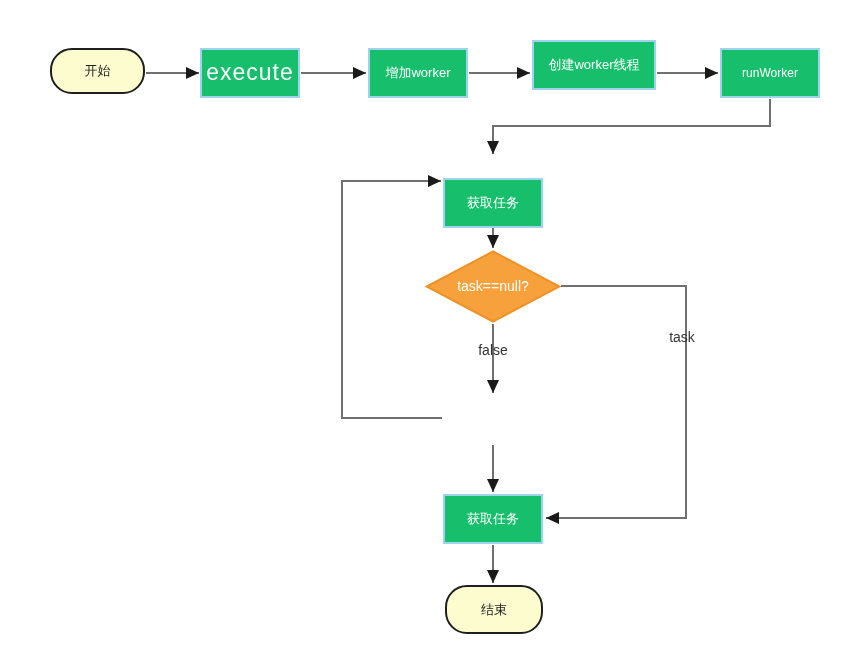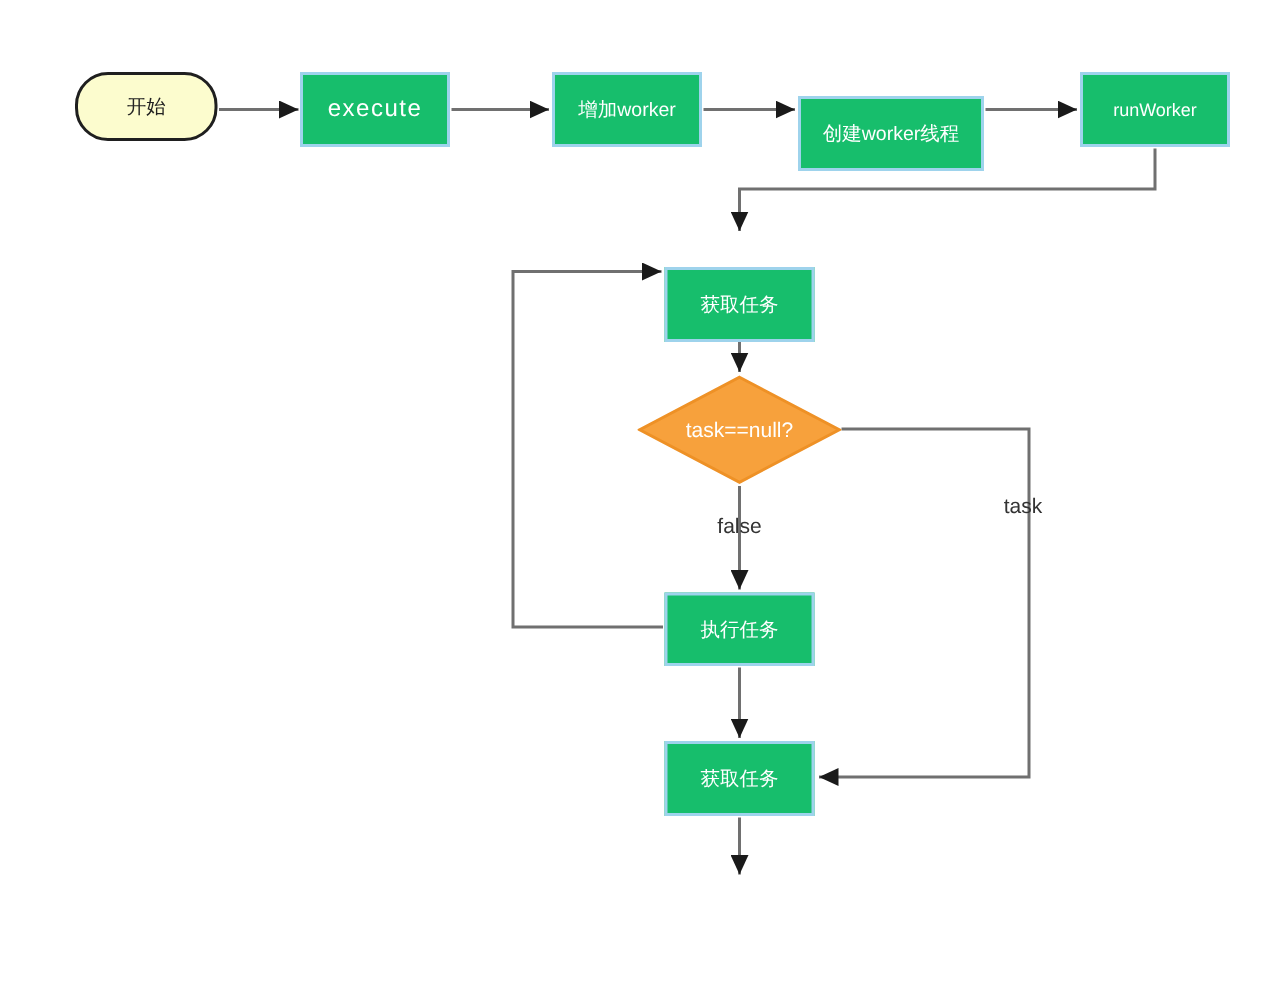--- a/index.html
+++ b/index.html
@@ -65,23 +65,23 @@
     font-size:14px;
   }
   .edge-label{
     position:absolute;
     font-size:14px;
     color:var(--label-text);
     text-align:center;
   }
   
   #n-start{ left:50px; top:48px; width:95px; height:46px; }
-  #n-execute{ left:200px; top:48px; width:100px; height:50px; font-size:16px; letter-spacing:1px; }
+  #n-execute{ left:200px; top:48px; width:100px; height:50px; font-size:23px; letter-spacing:1px; }
   #n-add-worker{ left:368px; top:48px; width:100px; height:50px; }
-  #n-create-worker-thread{ left:532px; top:64px; width:124px; height:50px; }
+  #n-create-worker-thread{ left:532px; top:40px; width:124px; height:50px; }
   #n-run-worker{ left:720px; top:48px; width:100px; height:50px; font-size:12px; }
   #n-get-task{ left:443px; top:156px; width:100px; height:50px;margin-top:22px; }
   #n-task-null-check{ left:425px; top:250px; width:136px; height:73px; }
   #n-execute-task{ left:443px; top:395px; width:100px; height:49px; }
   #n-end-thread{ left:443px; top:494px; width:100px; height:50px; }
   #n-end{ left:445px; top:585px; width:98px; height:49px; }
   #lbl-false{ left:465px; top:342px; width:56px; }
   #lbl-true{ left:654px; top:329px; width:56px; }
 </style>
 </head>
@@ -132,25 +132,25 @@
     <span>获取任务</span>
   </div>
 
   <div id="n-task-null-check" class="node decision">
     <svg width="136" height="73" viewBox="0 0 136 73" xmlns="http://www.w3.org/2000/svg">
       <polygon points="68,1.5 134.5,36.5 68,71.5 1.5,36.5" style="fill:var(--decision-fill);stroke:var(--decision-border);stroke-width:2;"></polygon>
     </svg>
     <span class="diamond-label">task==null?</span>
   </div>
 
-  <div id="n-execute-task" class="node process">
-    <span>执行任务</span>
-  </div>
 
   <div id="n-end-thread" class="node process">
     <span>获取任务</span>
   </div>
 
+  <div id="n-end" class="node terminator">
+    <span>结束</span>
+  </div>
 
   <div id="lbl-false" class="edge-label">false</div>
   <div id="lbl-true" class="edge-label">task</div>
 
 </div>
 
 </body></html>

